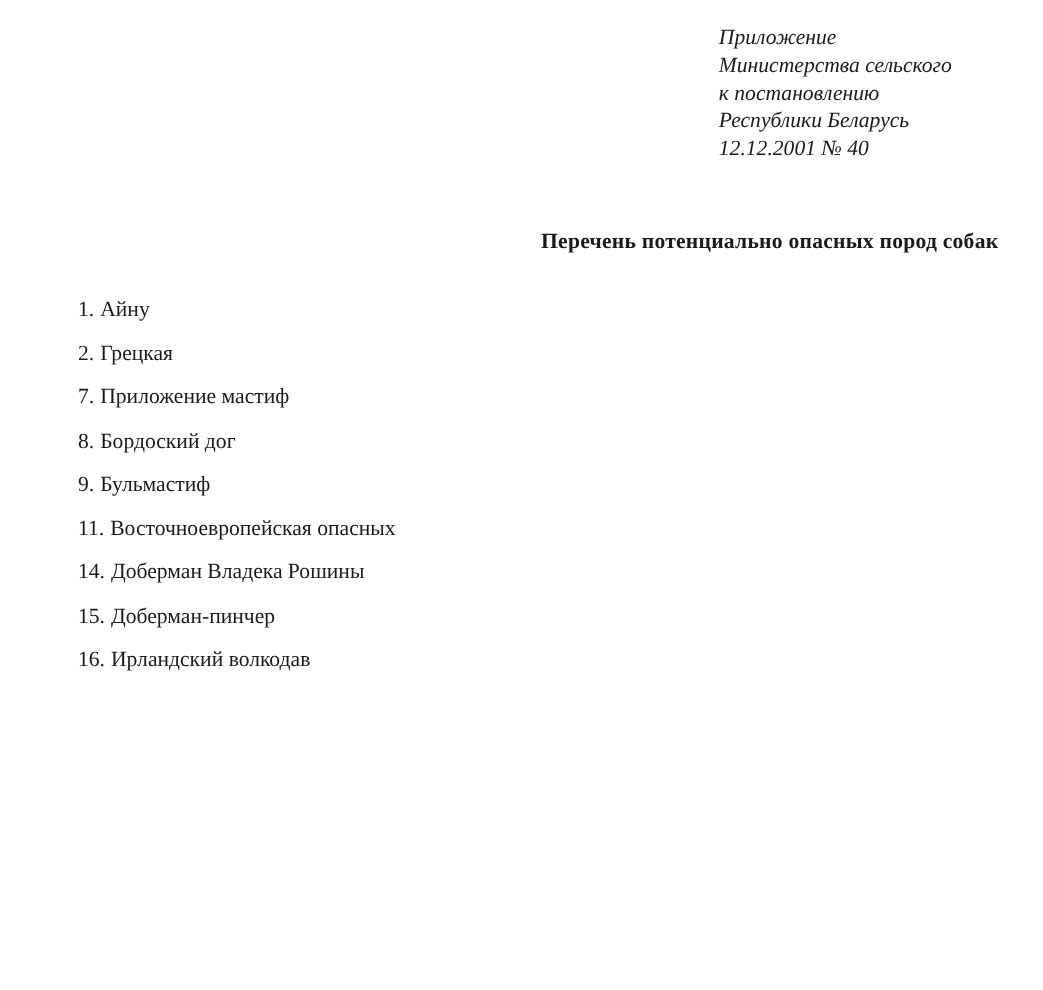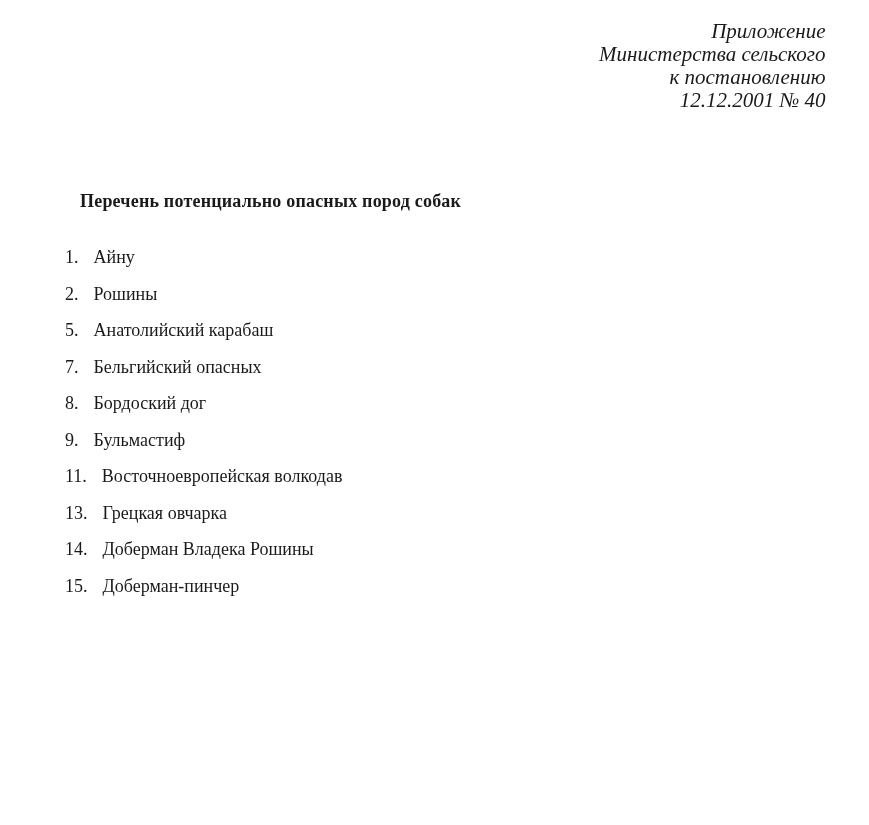--- a/index.html
+++ b/index.html
@@ -10,68 +10,67 @@
     background: #ffffff;
     font-family: "Liberation Serif", serif;
     color: #1a1a1a;
     overflow: hidden;
   }
   .appendix {
     position: absolute;
     left: 599px;
     top: 20px;
     font-style: italic;
-    font-size: 21px;
+    font-size: 18px;
     line-height: 23px;
     white-space: nowrap;
-    text-align: right;
   }
   .title {
     position: absolute;
-    left: 80px;
+    left: 53px;
     top: 191px;
     width: 779px;
-    text-align: left;
+    text-align: right;
     font-weight: 700;
     font-size: 18px;
     letter-spacing: 0.2px;
   }
   .breeds {
     position: absolute;
     left: 65px;
     top: 239px;
     margin: 0;
     padding: 0;
     list-style: none;
     font-size: 18px;
     line-height: 36.5px;
     white-space: nowrap;
   }
-  .breeds .nm { margin-left: 15px; }
+  .breeds .nm { margin-left: 5px; }
 </style>
 </head>
 <body>
 
 <div class="page">
 
   <div class="appendix">
     <div>Приложение</div>
     <div>Министерства сельского</div>
     <div>к постановлению</div>
+    <div>Республики Беларусь</div>
     <div>12.12.2001 № 40</div>
   </div>
 
   <div class="title">Перечень потенциально опасных пород собак</div>
 
   <ol class="breeds">
     <li><span>1.</span><span class="nm">Айну</span></li>
-    <li><span>2.</span><span class="nm">Рошины</span></li>
-    <li><span>5.</span><span class="nm">Анатолийский карабаш</span></li>
-    <li><span>7.</span><span class="nm">Бельгийский опасных</span></li>
+    <li><span>2.</span><span class="nm">Грецкая</span></li>
+    <li><span>7.</span><span class="nm">Приложение мастиф</span></li>
     <li><span>8.</span><span class="nm">Бордоский дог</span></li>
     <li><span>9.</span><span class="nm">Бульмастиф</span></li>
-    <li><span>11.</span><span class="nm">Восточноевропейская волкодав</span></li>
-    <li><span>13.</span><span class="nm">Грецкая овчарка</span></li>
+    <li><span>11.</span><span class="nm">Восточноевропейская опасных</span></li>
     <li><span>14.</span><span class="nm">Доберман Владека Рошины</span></li>
     <li><span>15.</span><span class="nm">Доберман-пинчер</span></li>
+    <li><span>16.</span><span class="nm">Ирландский волкодав</span></li>
   </ol>
 
 </div>
 
 </body></html>

